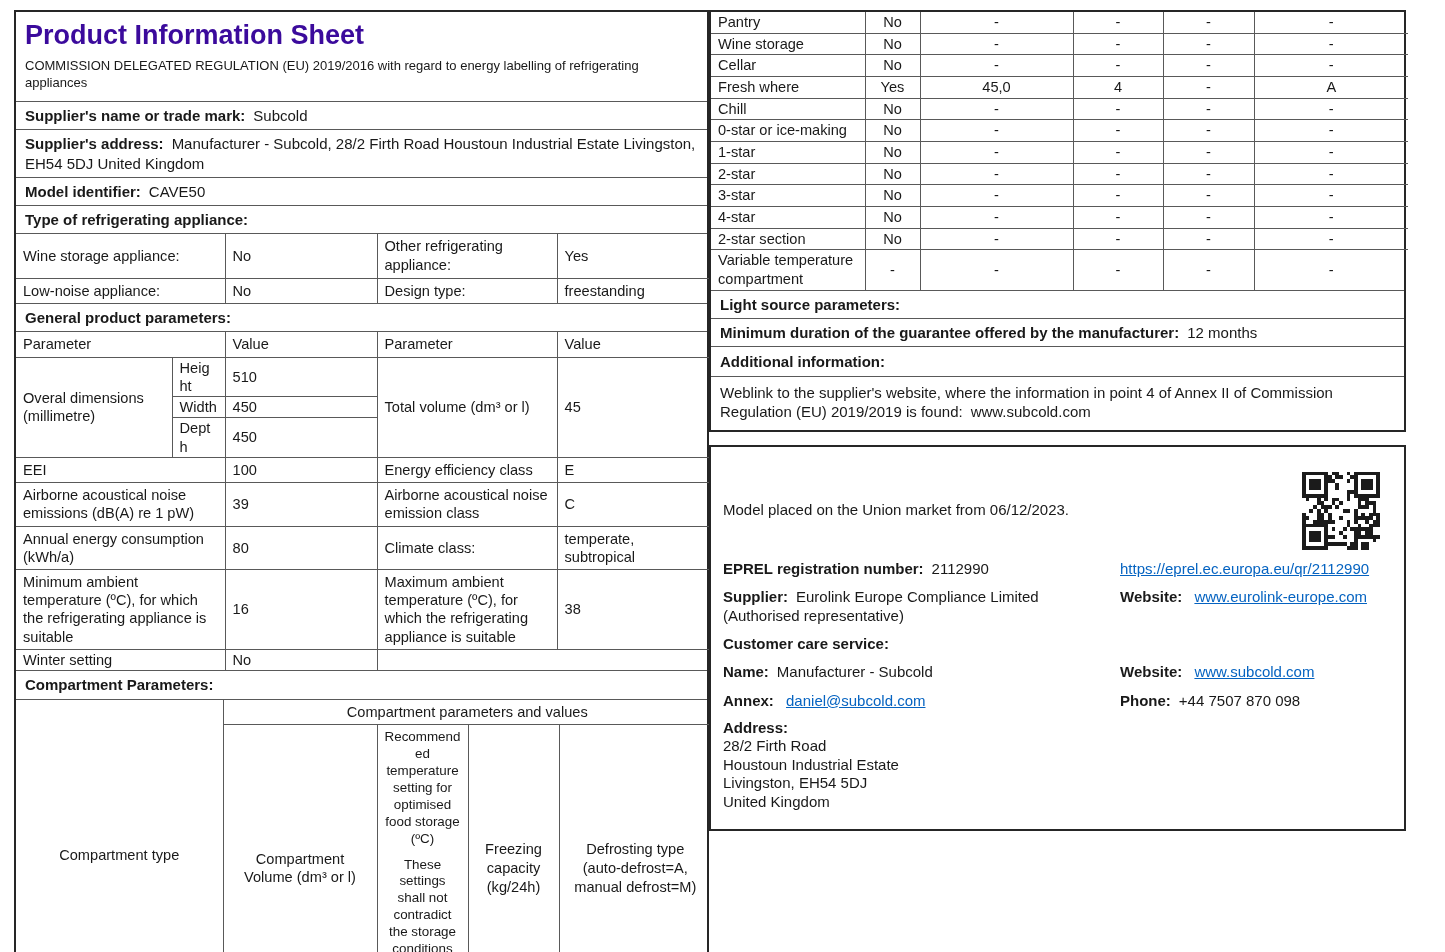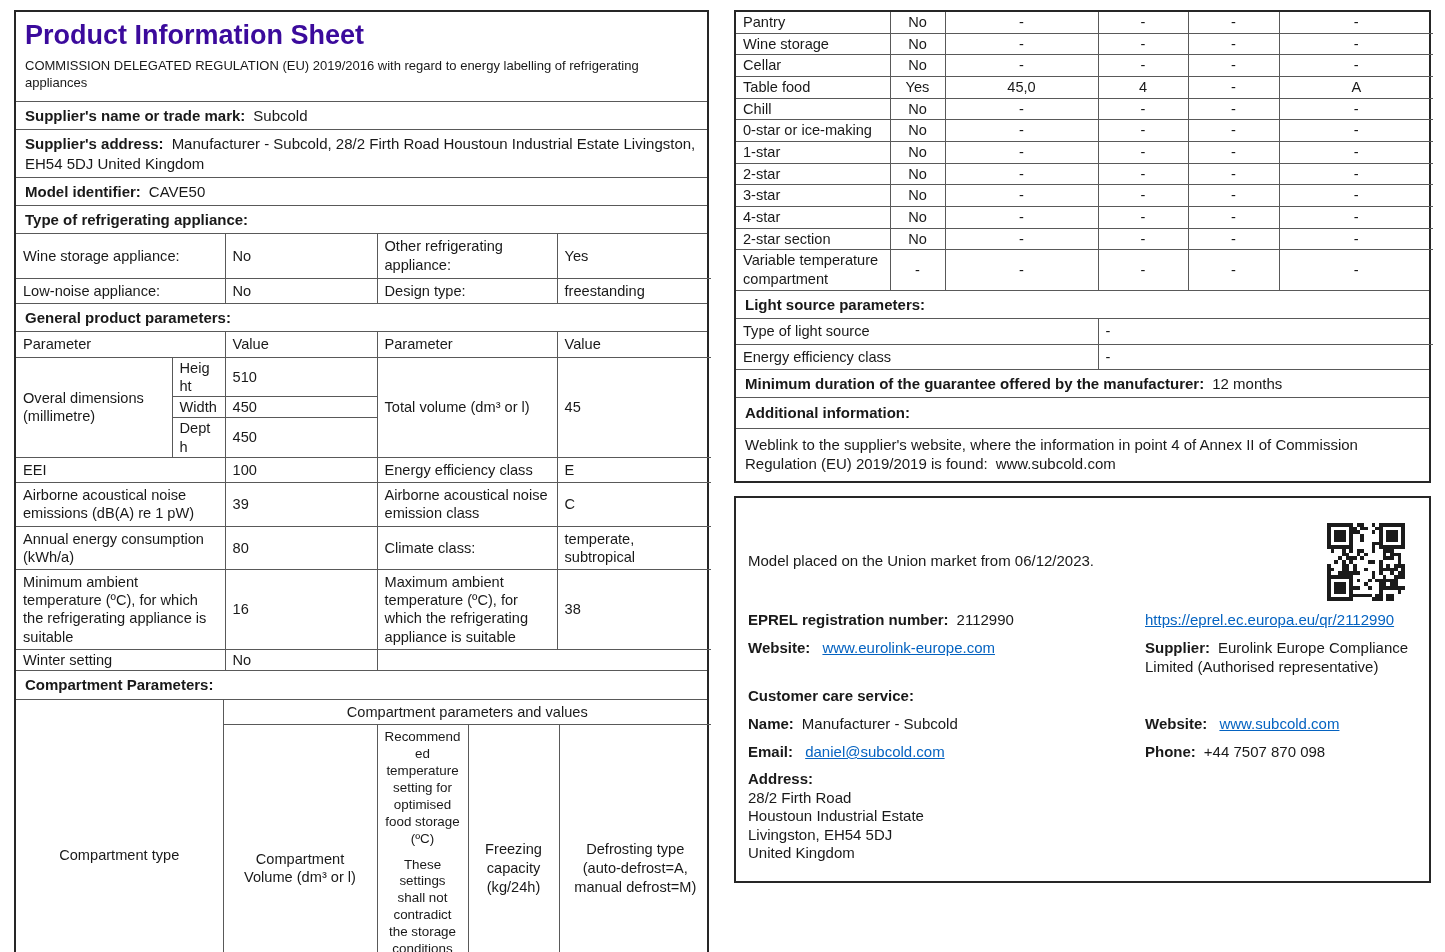--- a/index.html
+++ b/index.html
@@ -7,21 +7,21 @@
     --link-color:#0563c1;
     --b-in:#595959;
     --b-out:#262626;
     --ink:#191919;
   }
   *{box-sizing:border-box;}
   body{
     margin:0;width:1445px;height:952px;overflow:hidden;background:#fff;
     font-family:"Liberation Sans",sans-serif;color:var(--ink);font-size:15px;line-height:1.28;
   }
-  .page{display:flex;gap:25px;padding:10px 14px;width:1224px;height:952px;}
+  .page{display:flex;padding:10px 14px;width:1224px;height:952px;}
   .col-left{width:695px;flex:0 0 695px;}
   .col-right{width:697px;flex:0 0 697px;}
   .box{border:2px solid var(--b-out);background:#fff;}
   .sect{border-top:1px solid var(--b-in);}
   .sect:first-child{border-top:none;}
   .lrow{padding:4px 9px;}
   .bold{font-weight:bold;}
   .val{margin-left:8px;font-weight:normal;}
   h1{margin:1px 0 7px;font-size:27px;line-height:1.15;color:var(--title-color);font-weight:bold;}
   .title-block{padding:7px 9px 10px;}
@@ -238,21 +238,21 @@
           </tr>
           <tr>
             <td>Cellar</td>
             <td class="center">No</td>
             <td class="center">-</td>
             <td class="center">-</td>
             <td class="center">-</td>
             <td class="center">-</td>
           </tr>
           <tr>
-            <td>Table food</td>
+            <td>Fresh where</td>
             <td class="center">Yes</td>
             <td class="center">45,0</td>
             <td class="center">4</td>
             <td class="center">-</td>
             <td class="center">A</td>
           </tr>
           <tr>
             <td>Chill</td>
             <td class="center">No</td>
             <td class="center">-</td>
@@ -315,38 +315,20 @@
             <td class="center">-</td>
             <td class="center">-</td>
             <td class="center">-</td>
           </tr>
         </tbody>
           </table>
       </div>
 
       <div class="sect lrow bold">Light source parameters:</div>
 
-      <div class="sect">
-        <table class="light-table">
-          <colgroup>
-              <col style="width:362px">
-              <col style="width:335px">
-            </colgroup>
-          <tbody>
-              <tr>
-            <td>Type of light source</td>
-            <td>-</td>
-          </tr>
-          <tr>
-            <td>Energy efficiency class</td>
-            <td>-</td>
-          </tr>
-        </tbody>
-          </table>
-      </div>
 
       <div class="sect guarantee-row">
         <span class="bold">Minimum duration of the guarantee offered by the manufacturer:</span><span class="val">12 months</span>
       </div>
 
       <div class="sect addl-row bold">Additional information:</div>
 
       <div class="sect weblink-row">
         <span>Weblink to the supplier's website, where the information in point 4 of Annex II of Commission Regulation (EU) 2019/2019 is found:</span><span class="val">www.subcold.com</span>
       </div>
@@ -806,43 +788,43 @@
         <div>
           <span class="bold">EPREL registration number:</span><span class="val">2112990</span>
         </div>
         <div>
           <a class="link">https://eprel.ec.europa.eu/qr/2112990</a>
         </div>
       </div>
 
       <div class="b2row">
         <div>
+          <span class="bold">Supplier:</span><span class="val">Eurolink Europe Compliance Limited (Authorised representative)</span>
+        </div>
+        <div>
           <span class="bold">Website:</span>
           <a class="link val">www.eurolink-europe.com</a>
-        </div>
-        <div>
-          <span class="bold">Supplier:</span><span class="val">Eurolink Europe Compliance Limited (Authorised representative)</span>
         </div>
       </div>
 
       <div class="b2full bold">Customer care service:</div>
 
       <div class="b2row">
         <div>
           <span class="bold">Name:</span><span class="val">Manufacturer - Subcold</span>
         </div>
         <div>
           <span class="bold">Website:</span>
           <a class="link val">www.subcold.com</a>
         </div>
       </div>
 
       <div class="b2row">
         <div>
-          <span class="bold">Email:</span>
+          <span class="bold">Annex:</span>
           <a class="link val">daniel@subcold.com</a>
         </div>
         <div>
           <span class="bold">Phone:</span><span class="val">+44 7507 870 098</span>
         </div>
       </div>
 
       <div class="b2full addr-lines">
         <div class="bold">Address:</div>
         <div>28/2 Firth Road</div>

